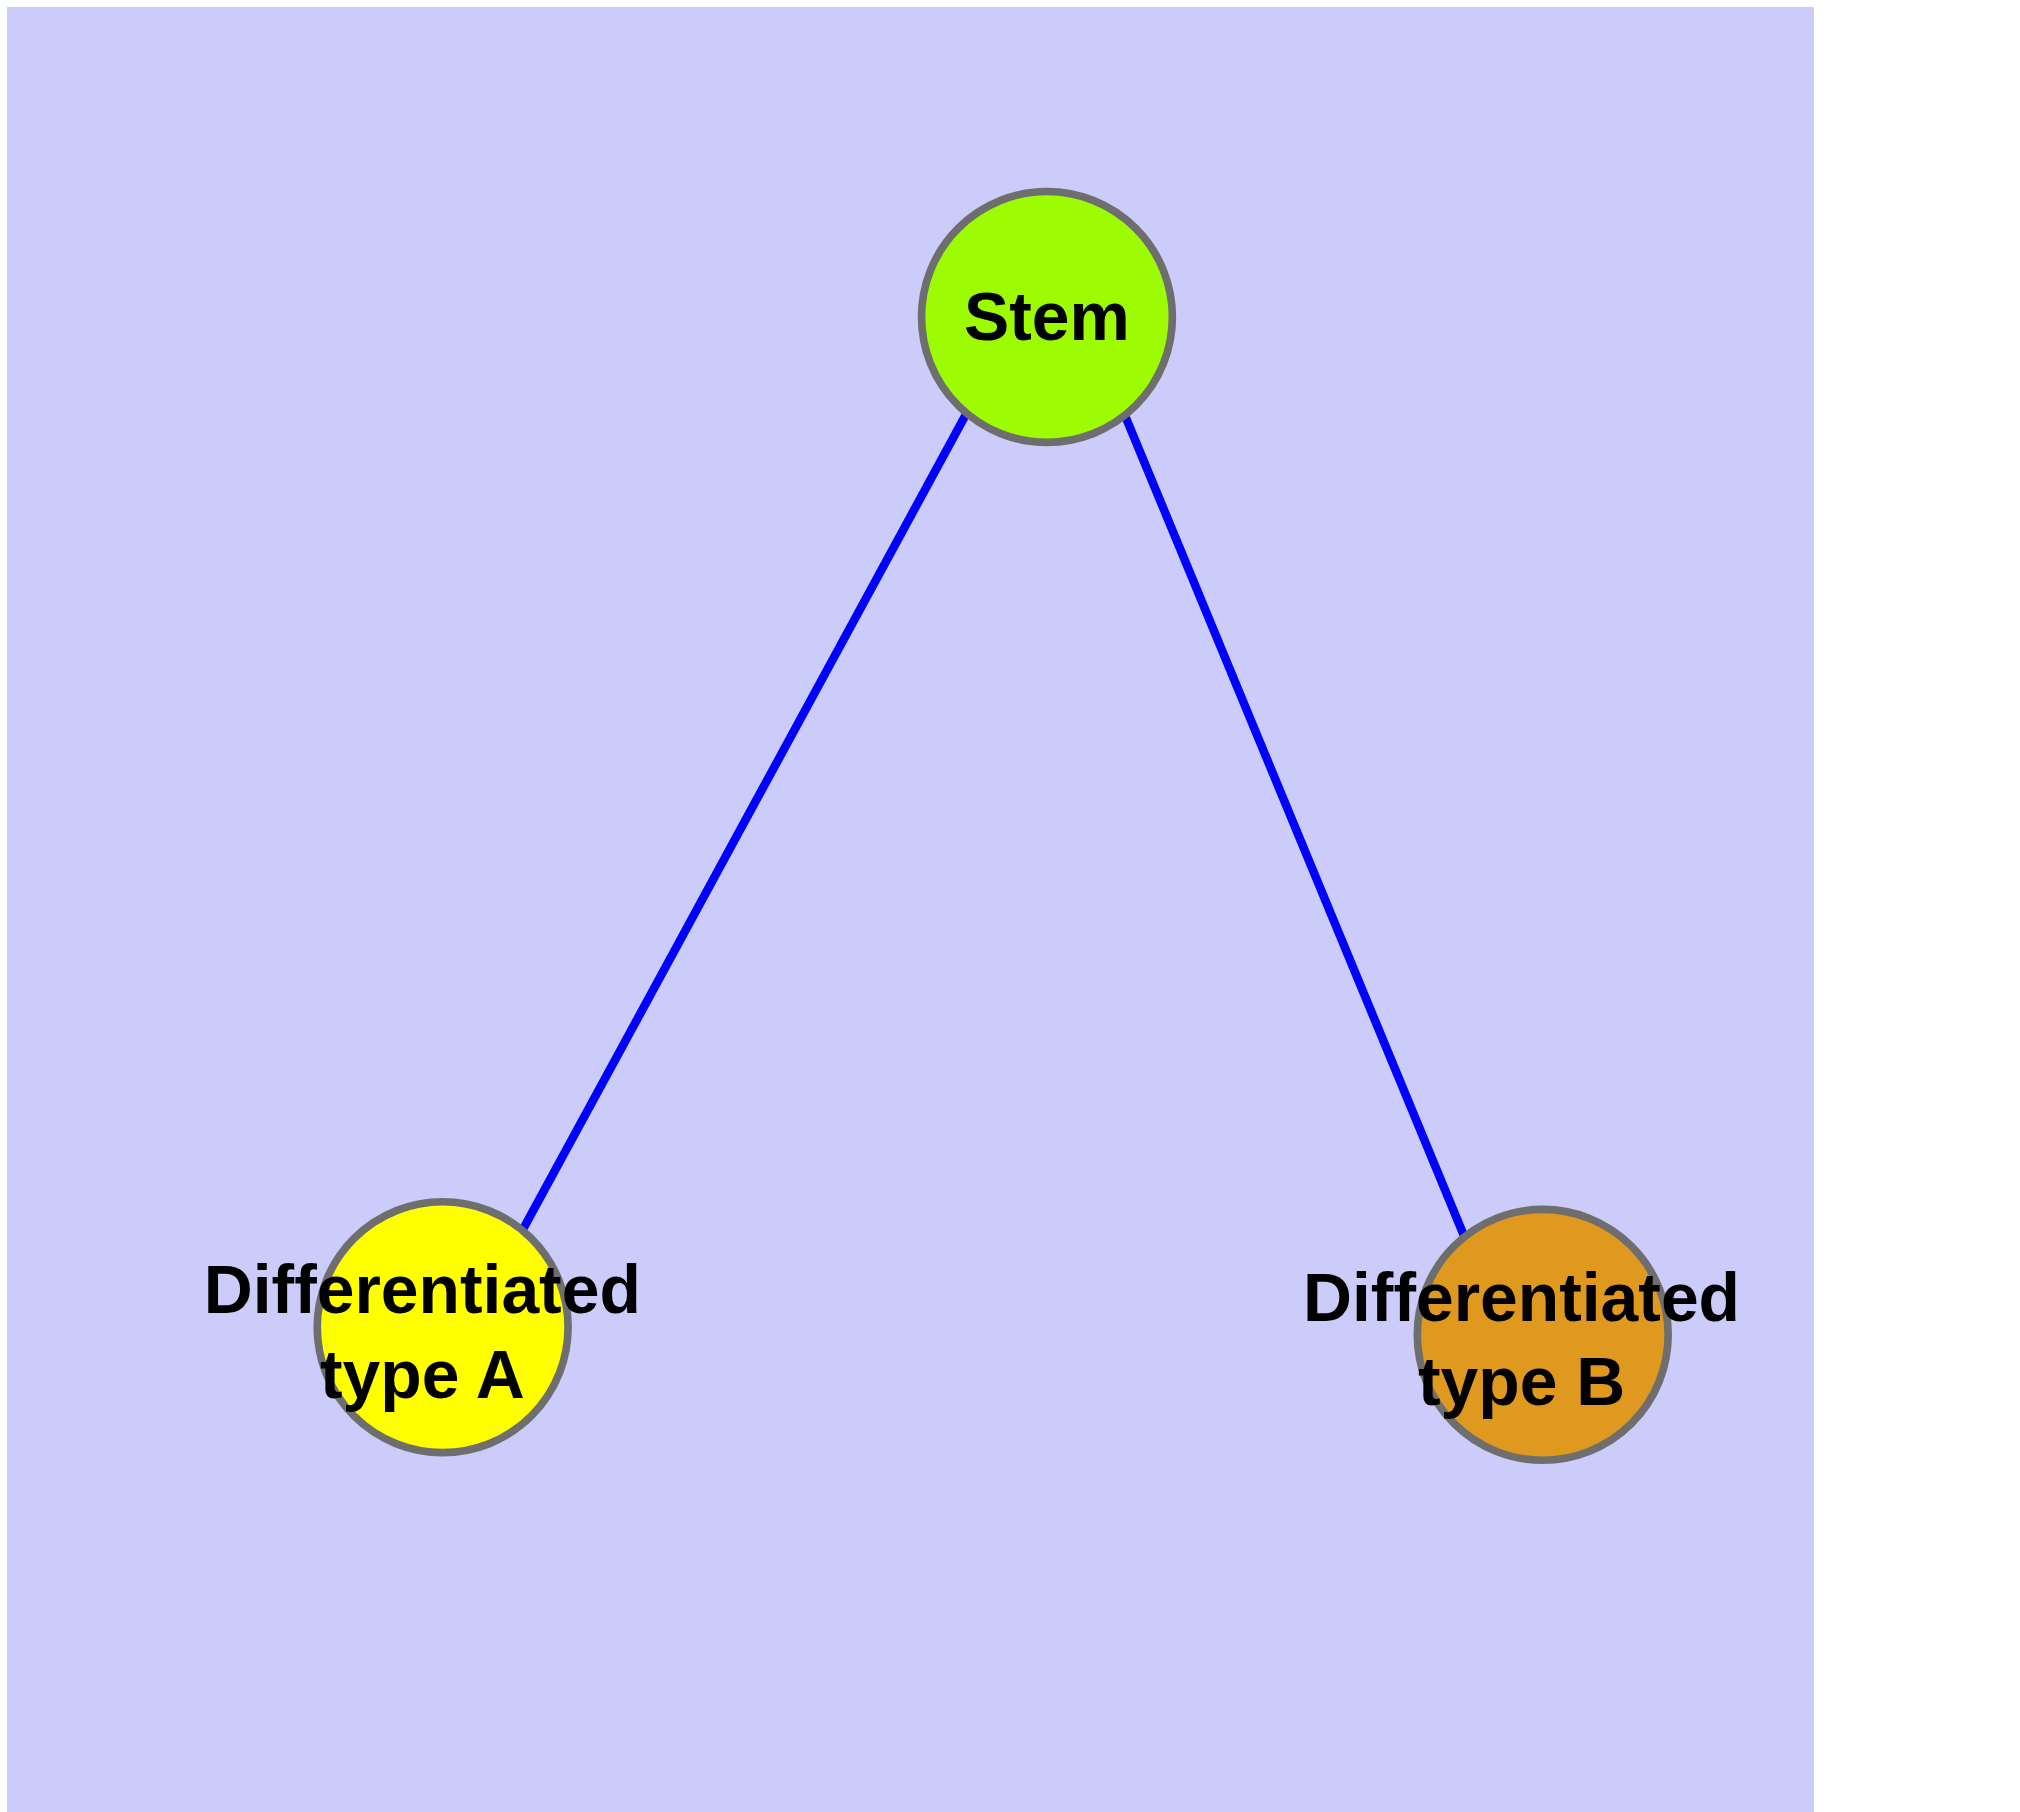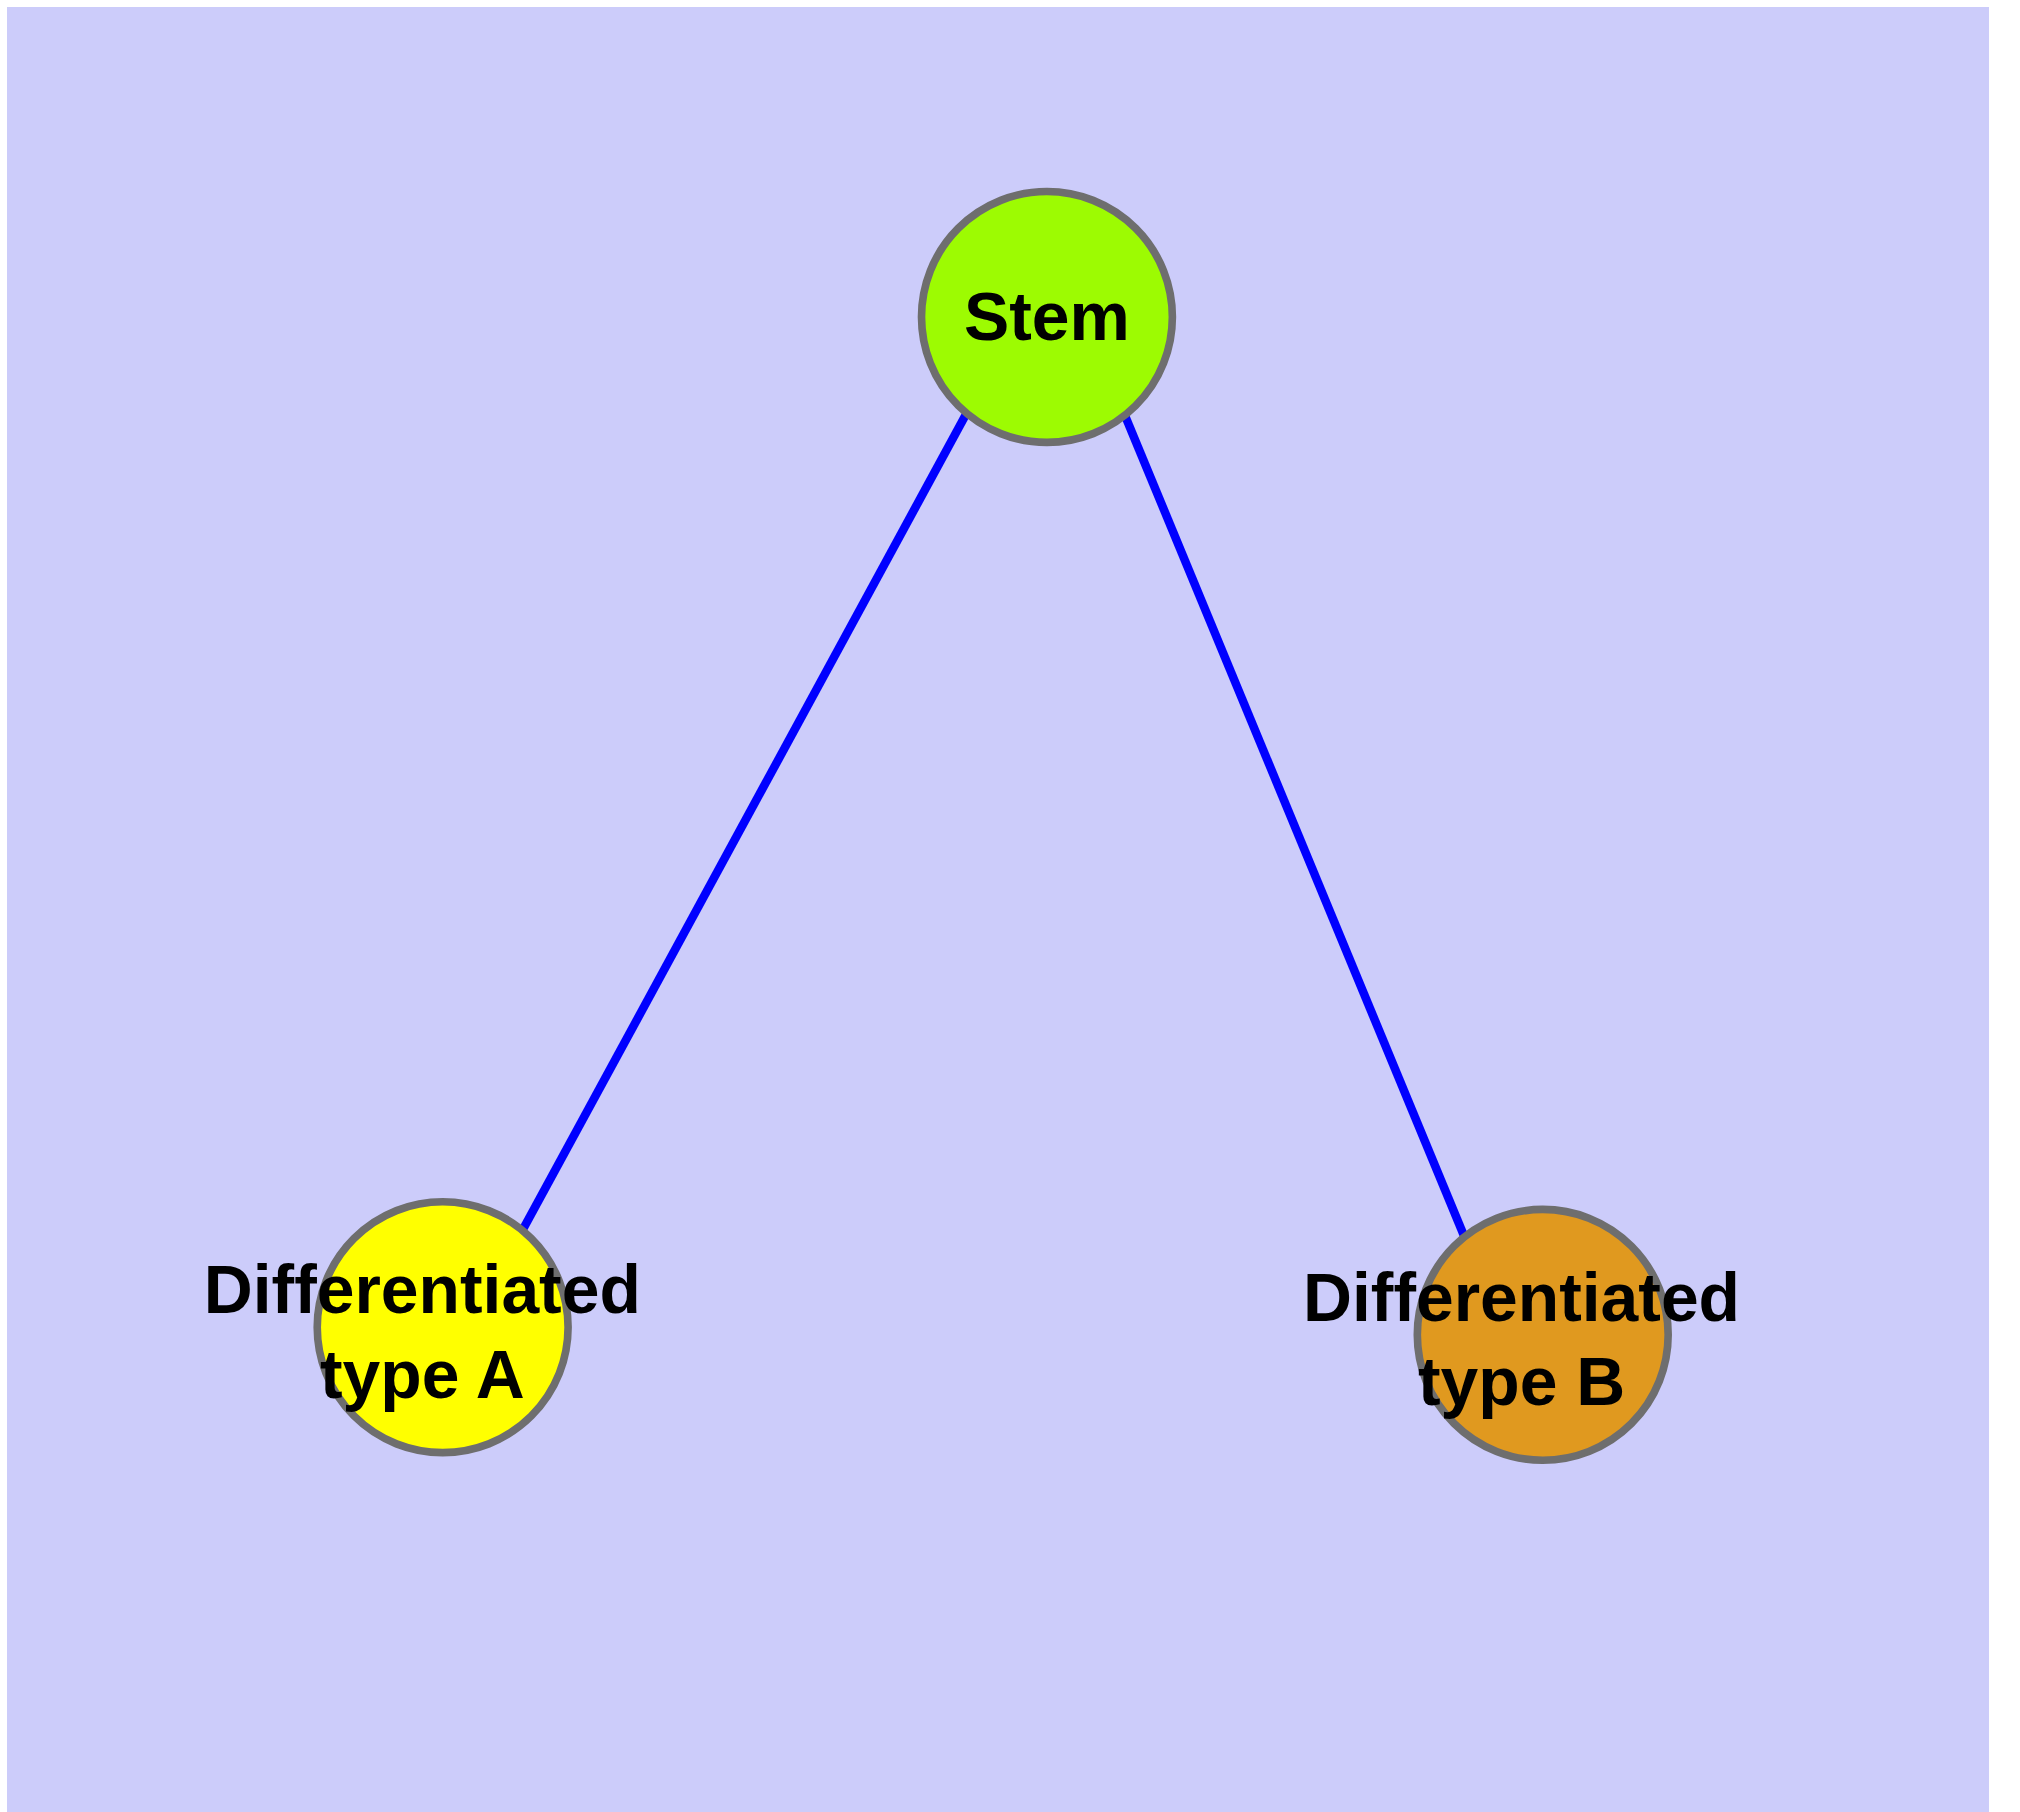--- a/index.html
+++ b/index.html
@@ -2,21 +2,21 @@
 <html style="font-size:13.6px"><head>
 <meta charset="utf-8">
 <style>
   html, body {
     margin: 0;
     padding: 0;
     background: #ffffff;
   }
   #stage {
     position: relative;
-    width: 1989px;
+    width: 1814px;
     height: 1812px;
     overflow: hidden;
     background: #ffffff;
     font-family: "Liberation Sans", sans-serif;
   }
   #canvas {
     position: absolute;
     left: 6.8px;
     top: 6.8px;
     width: 2014px;

